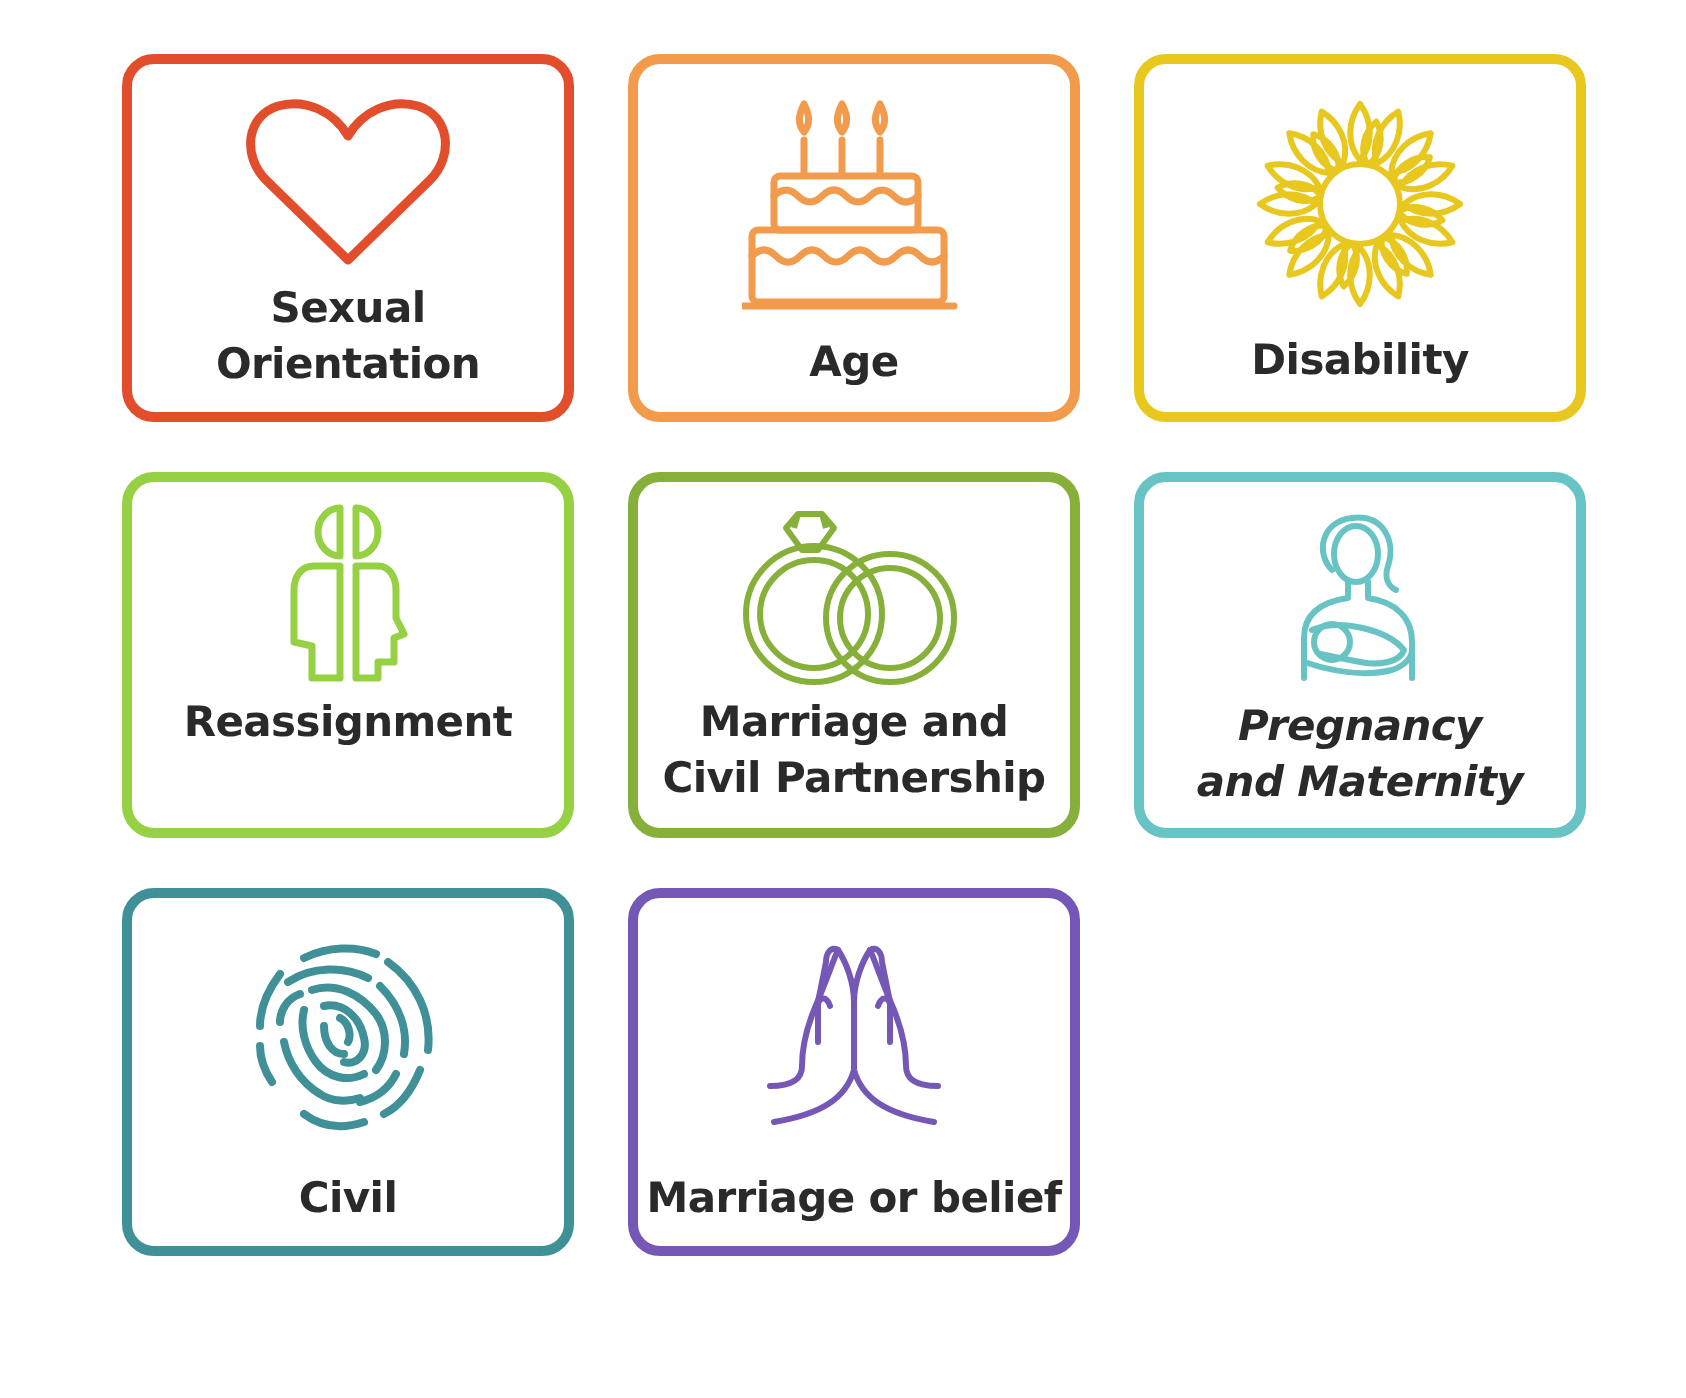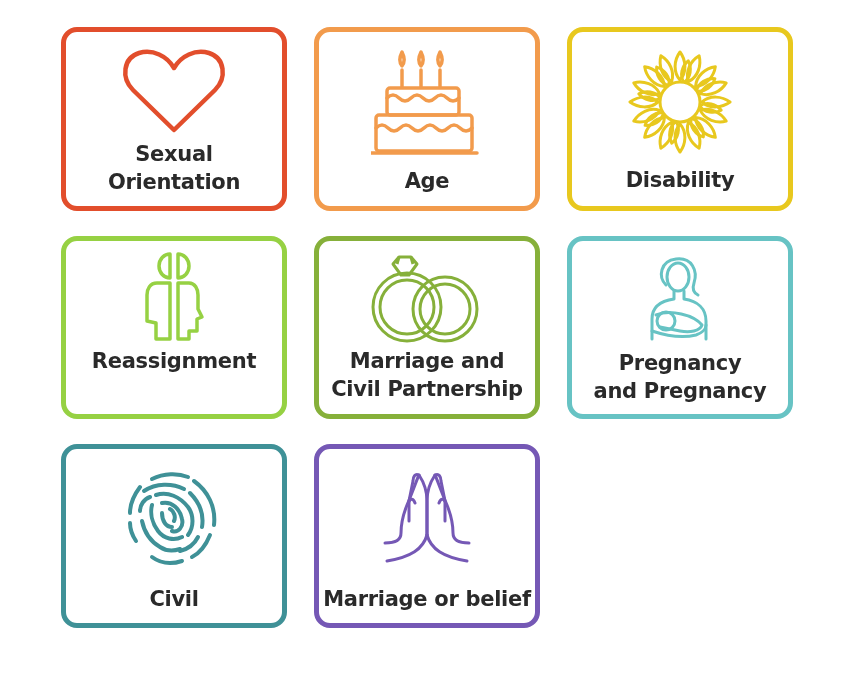--- a/index.html
+++ b/index.html
@@ -114,35 +114,35 @@
         <circle cx="76" cy="54" r="32"></circle>
         <circle cx="76" cy="54" r="25"></circle>
       </svg>
     </div>
     <div class="label" style="top:106px;">
       <span>Marriage and</span>
       <span>Civil Partnership</span>
     </div>
   </div>
 
-  <div class="card" style="border-color:#67C3C4;">
+  <div class="card" style="border-color:#67C3C4;font-style:italic;">
     <div class="icon" style="top:14px;">
       <svg width="80" height="96" viewBox="0 0 80 96" fill="none" stroke="#67C3C4" stroke-width="3" stroke-linecap="round" stroke-linejoin="round">
         <path d="M26 30 C18 22 20 6 36 4 C52 2 58 16 54 28 C52 34 54 38 58 40"></path>
         <ellipse cx="38" cy="22" rx="11" ry="14"></ellipse>
         <path d="M34 36 L34 44 C20 46 12 52 12 64 L12 84"></path>
         <path d="M44 36 L44 44 C58 46 66 54 66 66 L66 84"></path>
         <circle cx="26" cy="66" r="9"></circle>
         <path d="M16 60 C30 54 54 60 62 70 C60 76 50 78 40 76 L20 72"></path>
         <path d="M12 76 C24 80 40 84 56 80 C62 78 66 74 66 70"></path>
       </svg>
     </div>
     <div class="label" style="top:108px;">
       <span>Pregnancy</span>
-      <span>and Pregnancy</span>
+      <span>and Maternity</span>
     </div>
   </div>
 
   <div class="card" style="border-color:#3F9197;">
     <div class="icon" style="top:20px;">
       <svg width="104" height="100" viewBox="0 0 104 100" fill="none" stroke="#3F9197" stroke-width="4" stroke-linecap="round">
         <path d="M30 10 C42 4 56 4 66 8"></path>
         <path d="M72 12 C86 22 94 38 92 56"></path>
         <path d="M88 66 C84 76 78 84 70 88"></path>
         <path d="M60 92 C48 96 38 94 30 88"></path>

